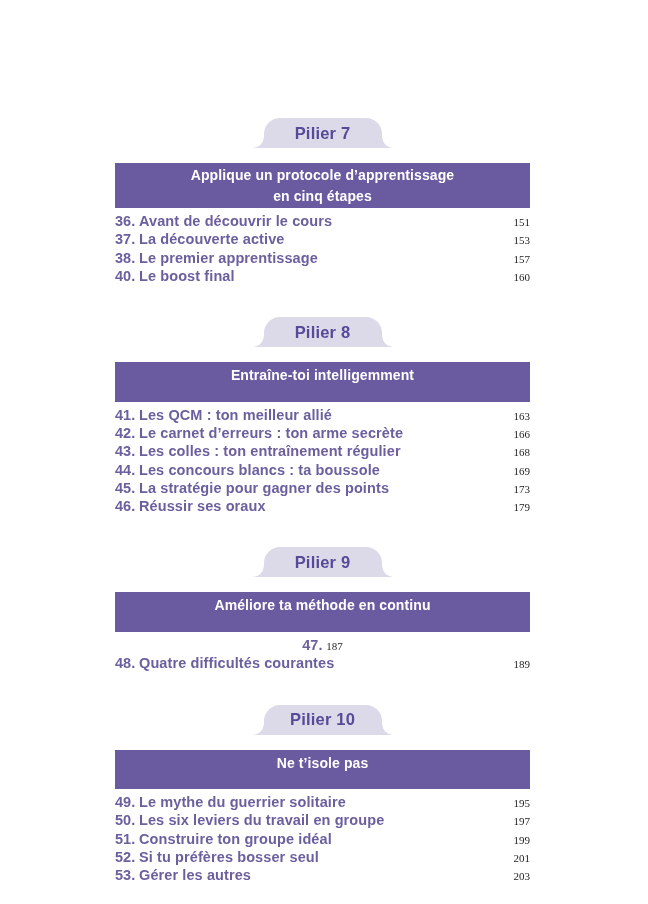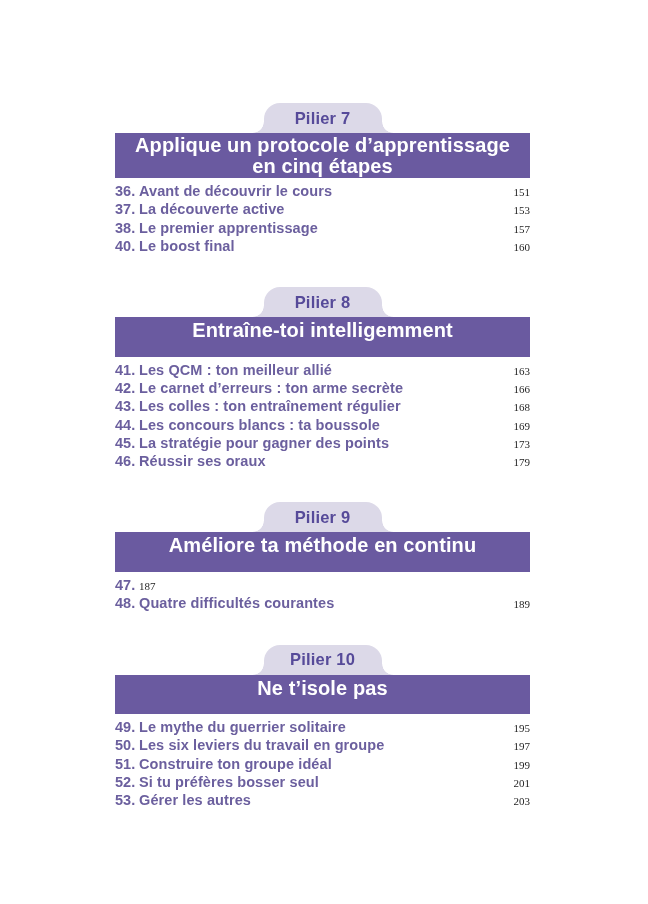--- a/index.html
+++ b/index.html
@@ -21,21 +21,21 @@
     width: 415px;
   }
   .toc-section + .toc-section {
     margin-top: 31px;
   }
   
   .tab {
     position: relative;
     width: 118px;
     height: 30px;
-    margin: 0 auto;
+    margin: 15px auto;
     background: #dcd9e8;
     border-radius: 16px 16px 0 0;
     display: flex;
     align-items: center;
     justify-content: center;
   }
   .tab::before,
   .tab::after {
     content: "";
     position: absolute;
@@ -56,41 +56,42 @@
     font-weight: bold;
     color: #564a99;
     letter-spacing: 0.2px;
   }
   
   .banner {
     background: #6a5aa0;
     color: #ffffff;
     text-align: center;
     font-weight: bold;
-    font-size: 20px;
+    font-size: 14px;
     position: relative;
     z-index: 2;
   }
   .banner.single { padding: 3px 0 16px; }
   .banner.multi  { padding: 2px 0 2px; }
   .banner .title-line {
     line-height: 20.5px;
     letter-spacing: 0.1px;
   }
   
   .chapter-list {
     margin-top: 5px;
   }
   .chapter-row {
     display: flex;
     align-items: baseline;
     line-height: 17.3px;
     font-size: 14.5px;
     font-weight: bold;
     color: #6b5f9e;
+    justify-content: center;
   }
   .chapter-row .num {
     flex: none;
     width: 24px;
   }
   .chapter-row .title {
     flex: 1;
     letter-spacing: 0.1px;
   }
   .chapter-row .pageno {

